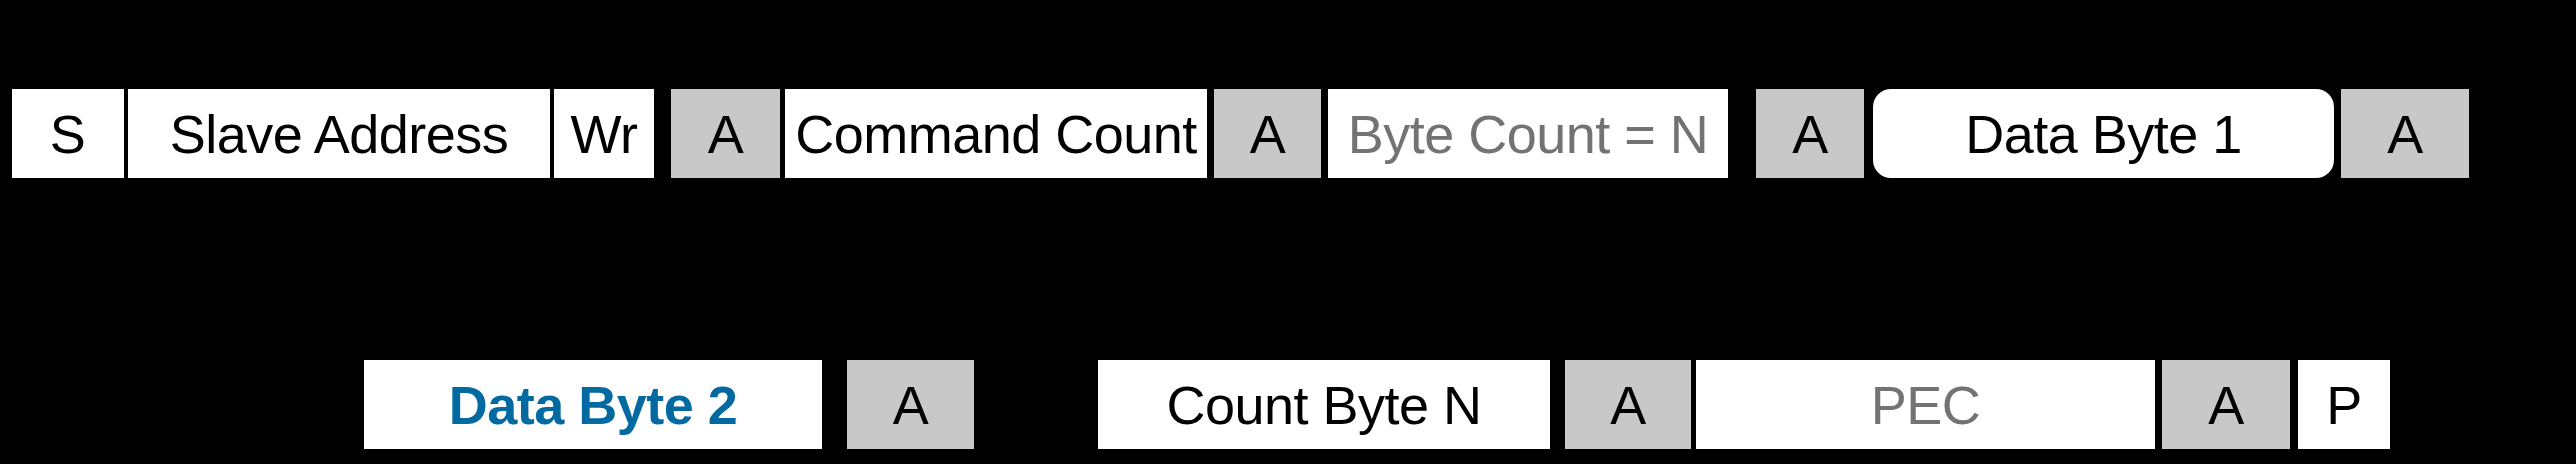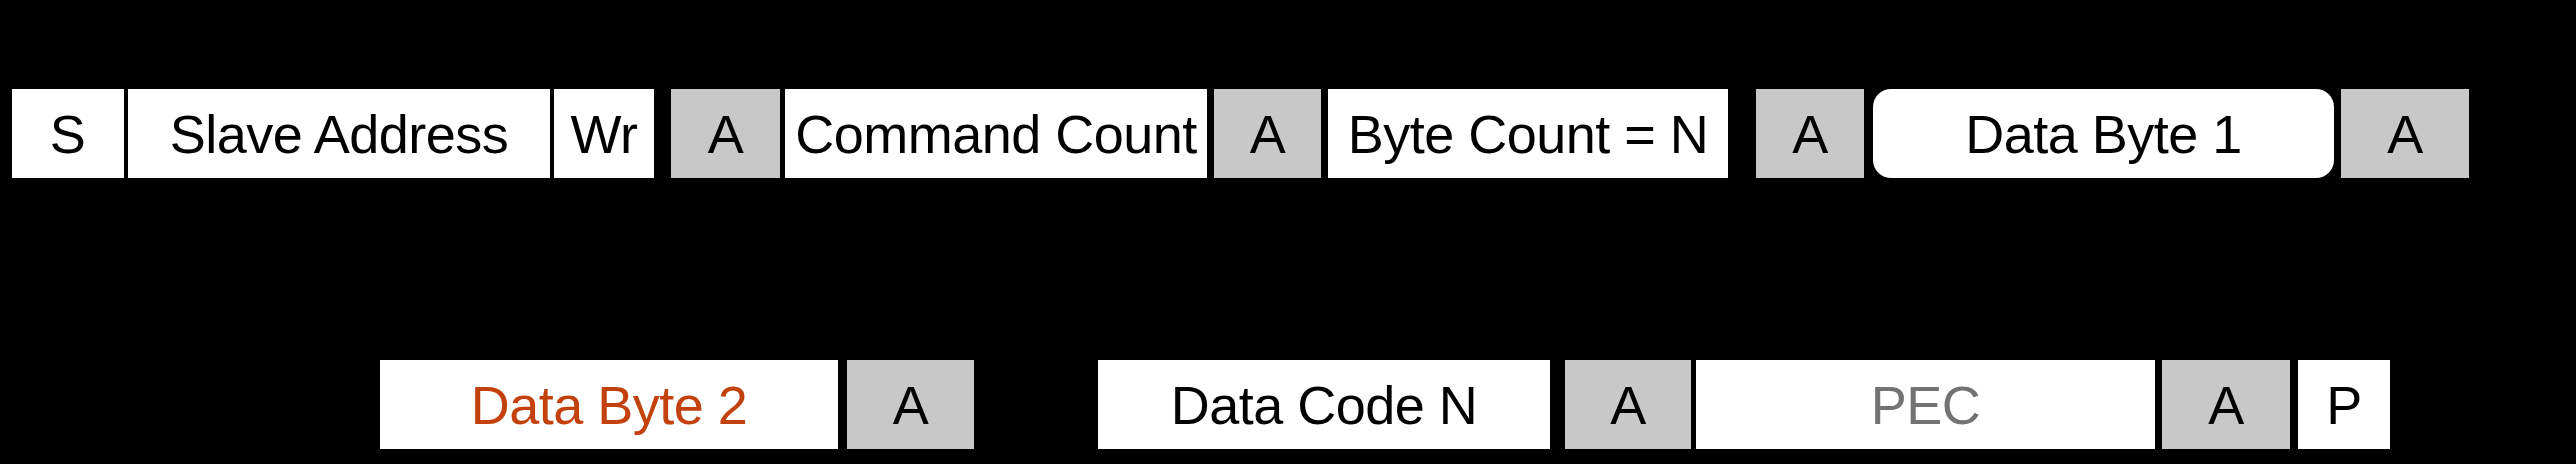--- a/index.html
+++ b/index.html
@@ -36,28 +36,28 @@
 <body>
 
 <div class="canvas" style="background: rgb(0, 0, 0);">
     <div class="row" style="top: 89px; height: 89px;">
       <div class="box start" style="left: 11.6px; width: 112px; background: rgb(255, 255, 255); color: rgb(0, 0, 0);">S</div>
       <div class="box field" style="left: 554px; width: 100px; background: rgb(255, 255, 255); color: rgb(0, 0, 0);">Wr</div>
       <div class="box field" style="left: 128px; width: 422px; background: rgb(255, 255, 255); color: rgb(0, 0, 0);">Slave Address</div>
       <div class="box ack" style="left: 671px; width: 109px; background: rgb(200, 200, 200); color: rgb(0, 0, 0);">A</div>
       <div class="box field" style="left: 785px; width: 422px; background: rgb(255, 255, 255); color: rgb(0, 0, 0);">Command Count</div>
       <div class="box ack" style="left: 1214px; width: 107px; background: rgb(200, 200, 200); color: rgb(0, 0, 0);">A</div>
-      <div class="box field" style="left: 1328px; width: 400px; background: rgb(255, 255, 255); color: #000000;">Byte Count = N</div>
+      <div class="box field" style="left: 1328px; width: 400px; background: rgb(255, 255, 255); color: #737373;">Byte Count = N</div>
       <div class="box ack" style="left: 1756px; width: 108px; background: rgb(200, 200, 200); color: rgb(0, 0, 0);">A</div>
       <div class="box field" style="left: 1873px; width: 461px; background: rgb(255, 255, 255); color: rgb(0, 0, 0); border-radius: 18px;">Data Byte 1</div>
       <div class="box ack" style="left: 2341px; width: 128px; background: rgb(200, 200, 200); color: rgb(0, 0, 0);">A</div>
     </div>
     <div class="row" style="top: 360px; height: 89px;">
-      <div class="box field" style="left: 380px; width: 458px; background: rgb(255, 255, 255); color: #c2410c;">Data Byte 2</div>
+      <div class="box field" style="left: 364px; width: 458px; background: rgb(255, 255, 255); color: #0369a1; font-weight: bold;">Data Byte 2</div>
       <div class="box ack" style="left: 847px; width: 127px; background: rgb(200, 200, 200); color: rgb(0, 0, 0);">A</div>
-      <div class="box field" style="left: 1098px; width: 452px; background: rgb(255, 255, 255); color: rgb(0, 0, 0);">Data Code N</div>
+      <div class="box field" style="left: 1098px; width: 452px; background: rgb(255, 255, 255); color: rgb(0, 0, 0);">Count Byte N</div>
       <div class="box ack" style="left: 1565px; width: 126px; background: rgb(200, 200, 200); color: rgb(0, 0, 0);">A</div>
       <div class="box field" style="left: 1696px; width: 459px; background: rgb(255, 255, 255); color: #737373;">PEC</div>
       <div class="box ack" style="left: 2162px; width: 128px; background: rgb(200, 200, 200); color: rgb(0, 0, 0);">A</div>
       <div class="box stop" style="left: 2298px; width: 92px; background: rgb(255, 255, 255); color: rgb(0, 0, 0);">P</div>
     </div>
   </div>
 
 
 </body></html>

